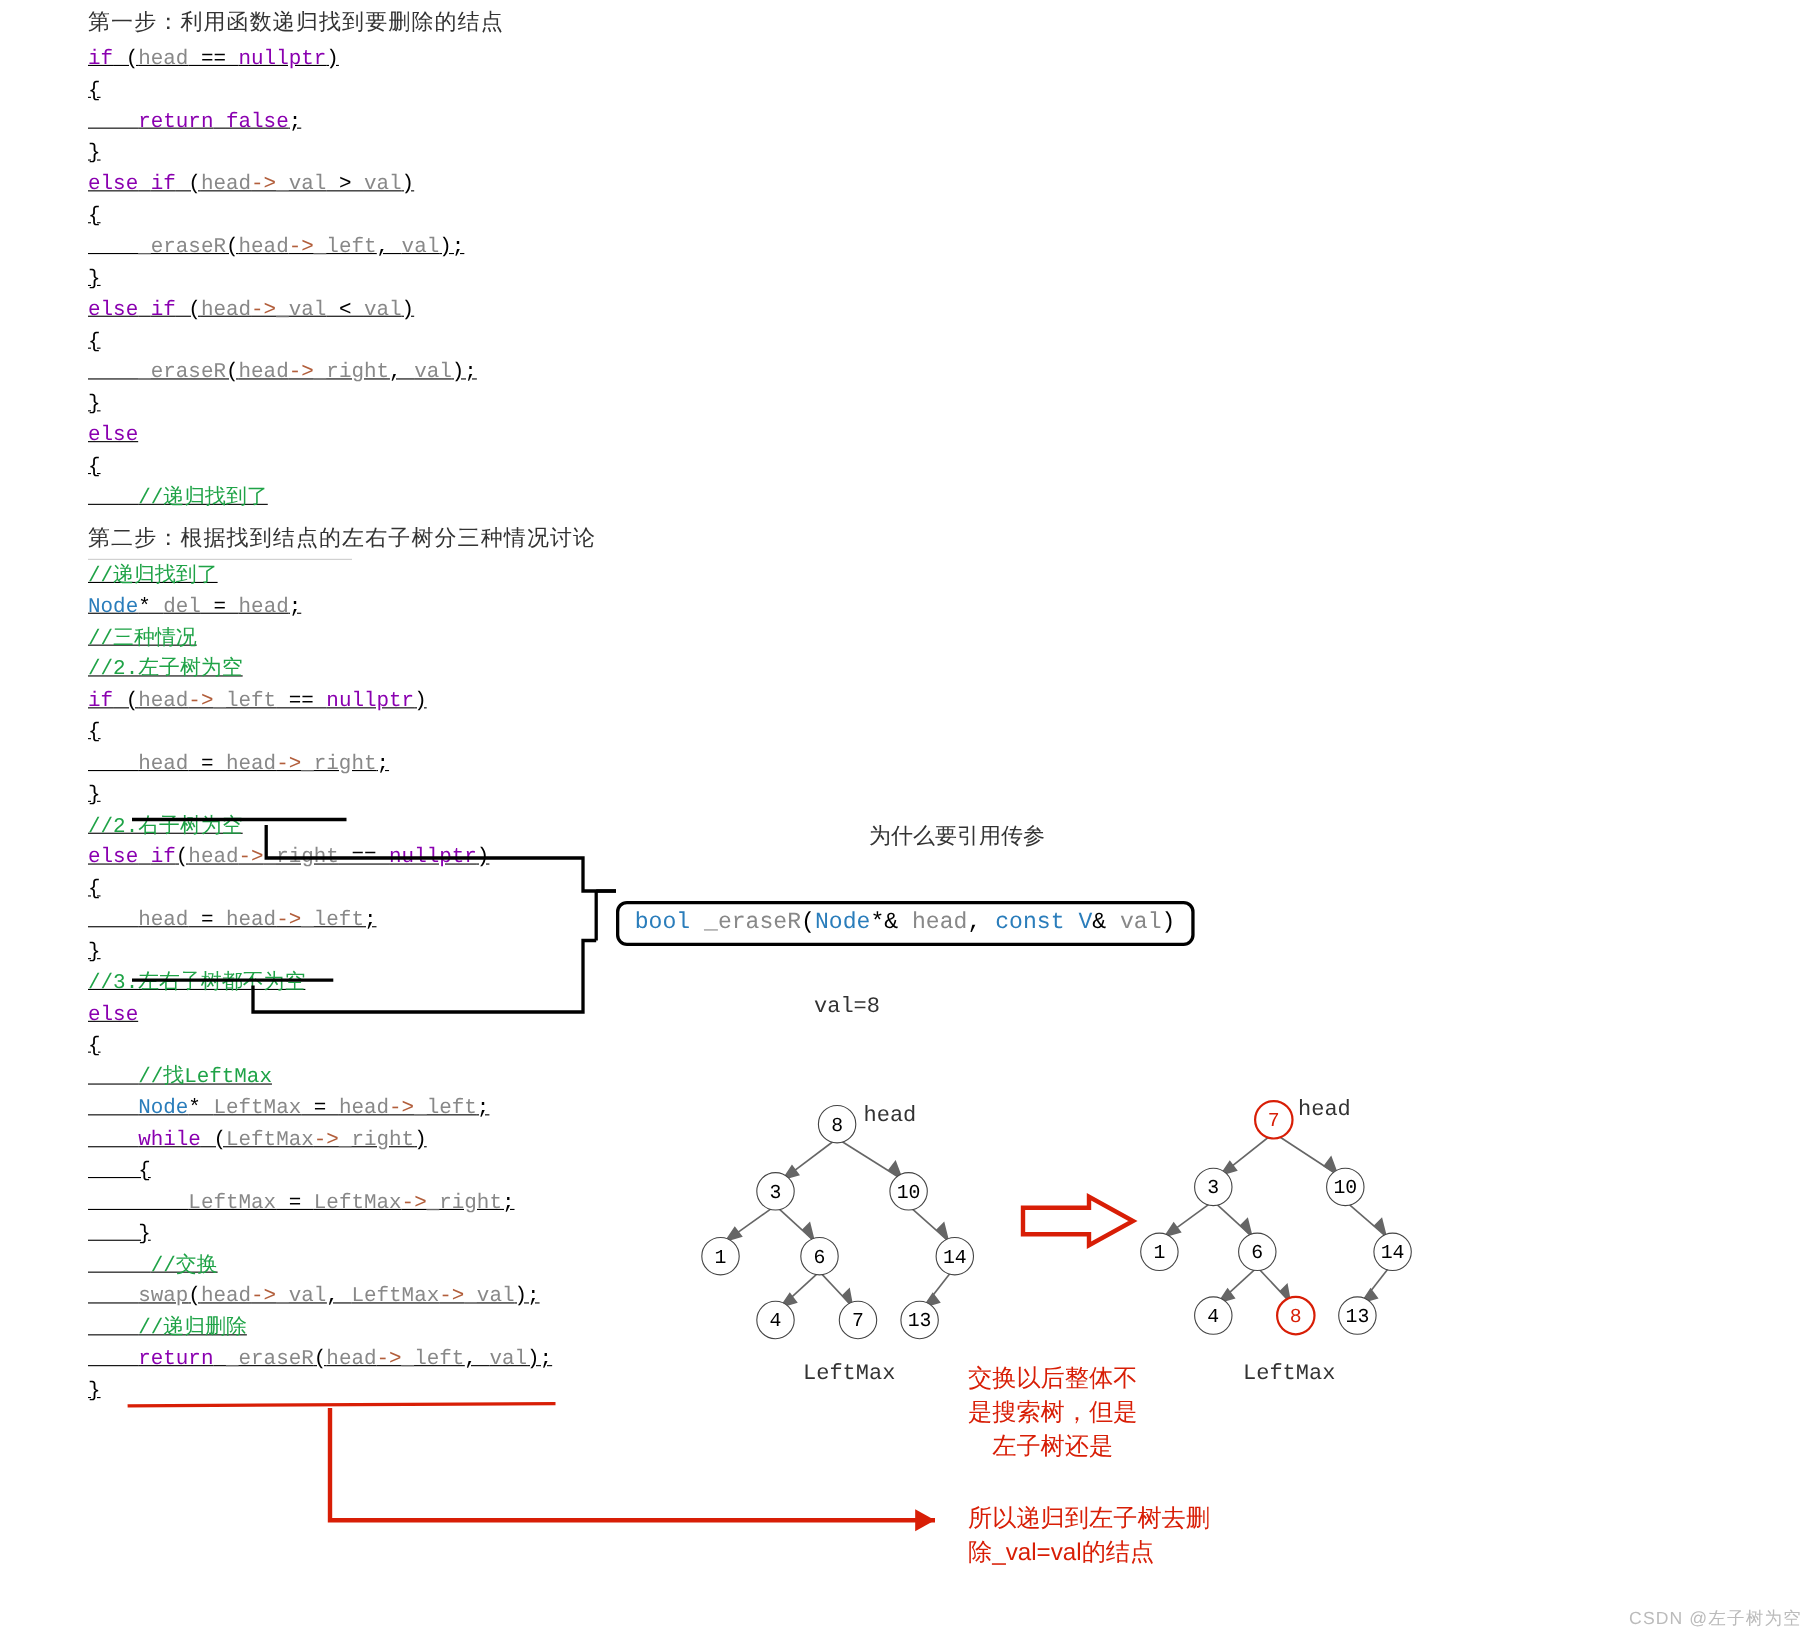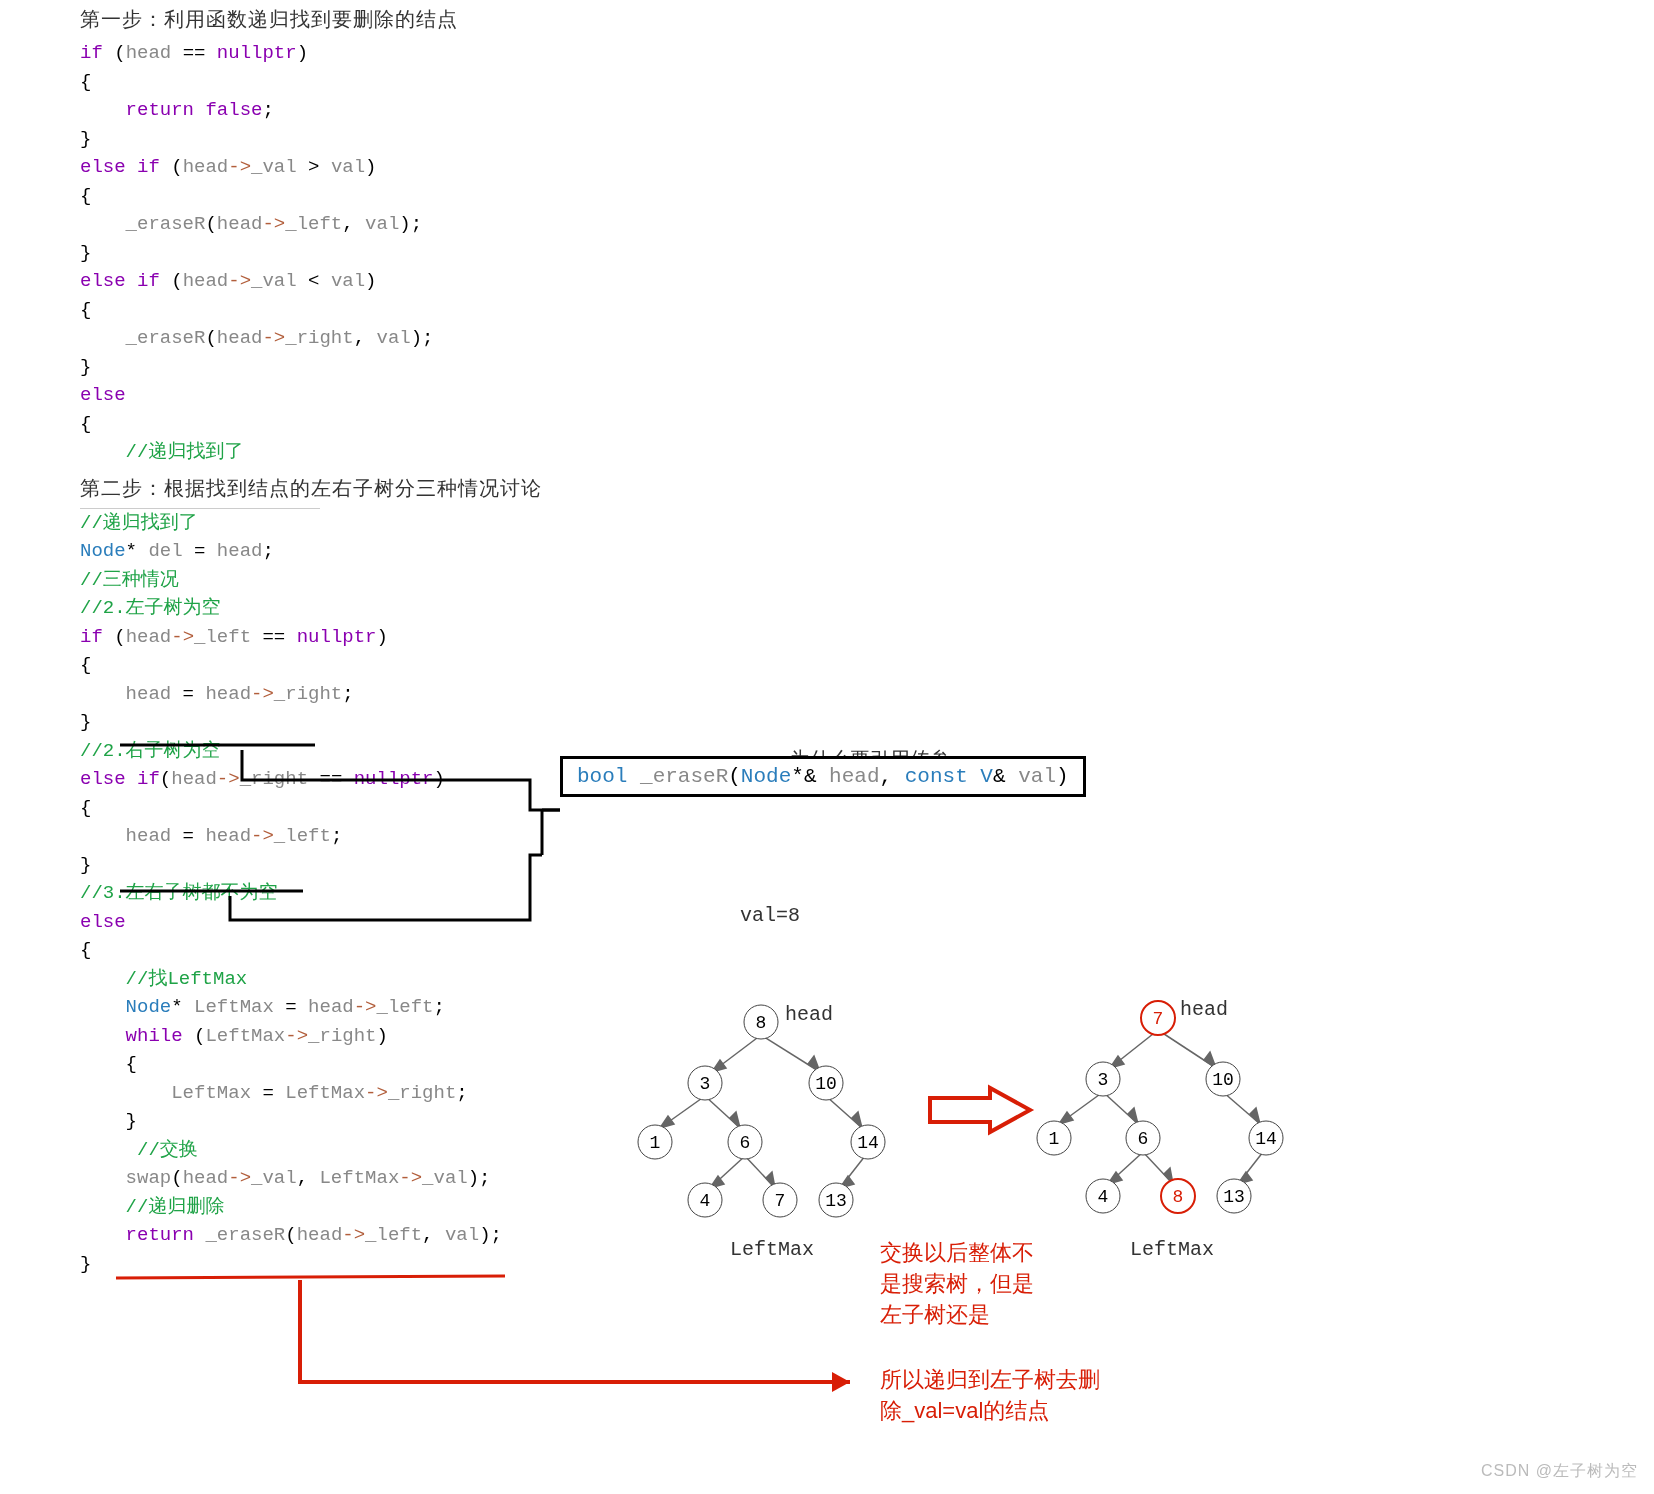--- a/index.html
+++ b/index.html
@@ -19,20 +19,21 @@
     margin-top: 0;
     margin-bottom: 6px;
     letter-spacing: 1px;
   }
   pre.code {
     font-family: "Courier New", Consolas, monospace;
     font-size: 19px;
     line-height: 1.5;
     margin: 0 0 8px 80px;
     white-space: pre;
+    text-decoration: underline;
   }
   .kw { color: #8a00b0; }      
   .kwblue { color: #2a7dbb; }  
   .ident { color: #888; }      
   .op { color: #b25e3b; }      
   .cmnt { color: #1fa347; }
 
   .hr-divider {
     border-top: 1px solid #ccc;
     width: 240px;
@@ -114,33 +115,33 @@
 <span>    }</span>
 <span>     </span><span class="cmnt">//交换</span>
 <span>    </span><span class="ident">swap</span><span>(</span><span class="ident">head</span><span class="op">-&gt;</span><span class="ident">_val</span><span>, </span><span class="ident">LeftMax</span><span class="op">-&gt;</span><span class="ident">_val</span><span>);</span>
 <span>    </span><span class="cmnt">//递归删除</span>
 <span>    </span><span class="kw">return</span><span> </span><span class="ident">_eraseR</span><span>(</span><span class="ident">head</span><span class="op">-&gt;</span><span class="ident">_left</span><span>, </span><span class="ident">val</span><span>);</span>
 <span>}</span>
 </pre>
 
 <div class="abs annot-text" style="left:790px; top:746px;">为什么要引用传参</div>
 
-<div class="sig-box" style="left:560px; top:756px;">
+<div class="sig-box" style="left:560px; top:819px;border-radius:10px;">
   <span class="kwblue">bool</span><span> </span><span class="ident">_eraseR</span><span>(</span><span class="kwblue">Node</span><span>*&amp; </span><span class="ident">head</span><span>, </span><span class="kwblue">const</span><span> </span><span class="kwblue">V</span><span>&amp; </span><span class="ident">val</span><span>)</span>
 </div>
 
 <div class="abs annot-text" style="left:740px; top:904px; font-family:'Courier New';">val=8</div>
 
 <div class="abs annot-text" style="left:785px; top:1003px; font-family:'Courier New';">head</div>
 <div class="abs annot-text" style="left:1180px; top:998px; font-family:'Courier New';">head</div>
 
 <div class="abs annot-text" style="left:730px; top:1238px; font-family:'Courier New';">LeftMax</div>
 <div class="abs annot-text" style="left:1130px; top:1238px; font-family:'Courier New';">LeftMax</div>
 
-<div class="abs annot-red" style="left:880px; top:1238px; white-space:pre;">交换以后整体不
+<div class="abs annot-red" style="left:880px; top:1238px; white-space:pre;text-align:center;">交换以后整体不
 是搜索树，但是
 左子树还是</div>
 <div class="abs annot-red" style="left:880px; top:1365px; white-space:pre;">所以递归到左子树去删
 除_val=val的结点</div>
 
 <svg class="overlay" width="1654" height="1494">
 
   <line x1="120" y1="745" x2="315" y2="745" stroke="#000" stroke-width="3"></line>
   <line x1="120" y1="891" x2="303" y2="891" stroke="#000" stroke-width="3"></line>
 

